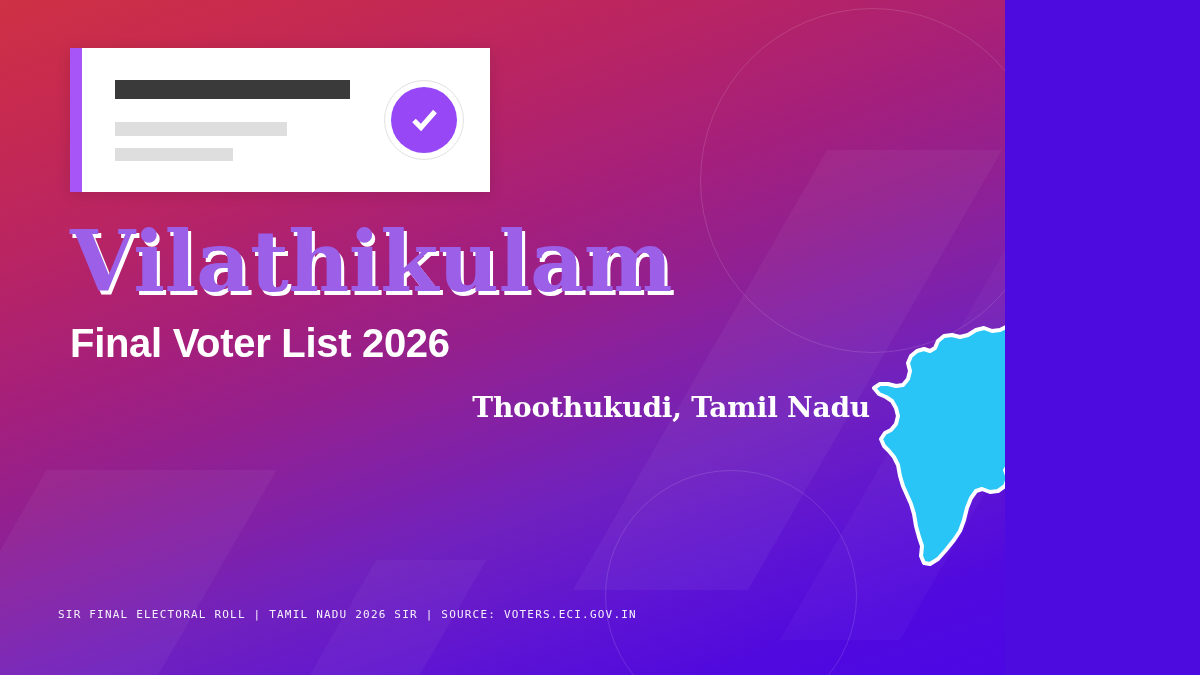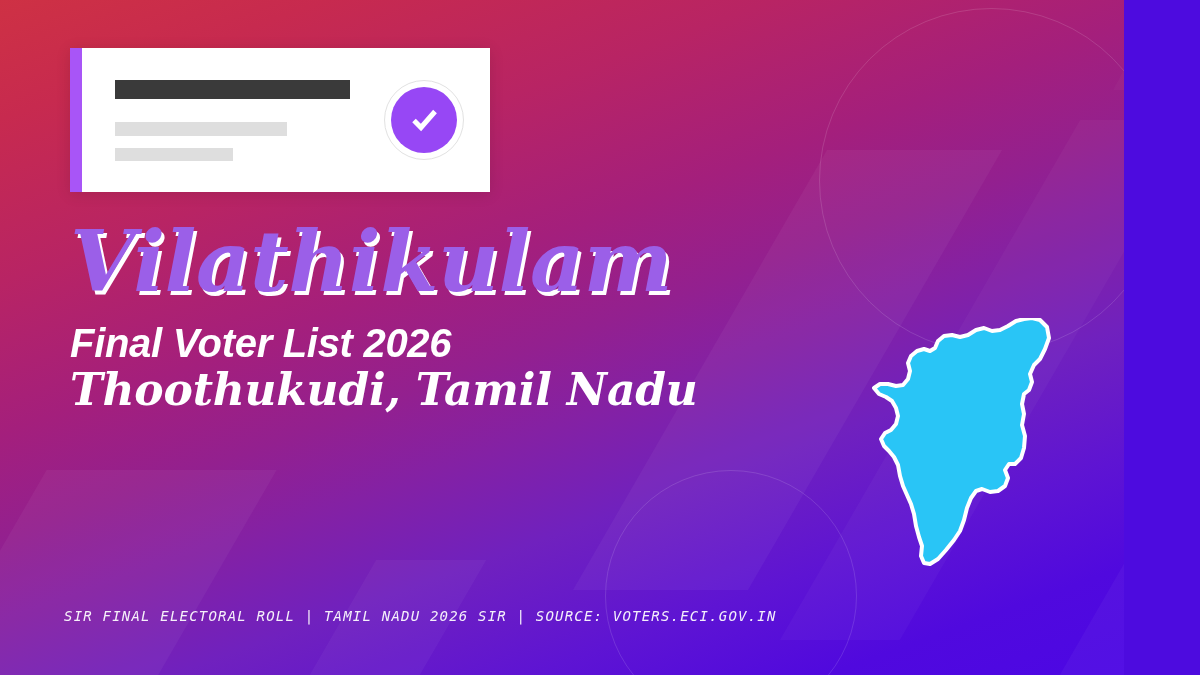--- a/index.html
+++ b/index.html
@@ -4,36 +4,35 @@
 <style>
   * { margin:0; padding:0; box-sizing:border-box; }
   html, body { width:1200px; height:675px; overflow:hidden; }
   body {
     font-family: "Liberation Sans", sans-serif;
     background:#4D0BDF;
   }
 
   #poster {
     position:relative;
-    width:1124px;
+    width:1005px;
     height:675px;
     overflow:hidden;
     background:
       linear-gradient(160deg,
         #CE3144 0%,
         #C72A4F 11%,
         #B82464 26%,
         #A41F7C 40%,
         #93208F 50%,
         #8421A4 58%,
         #7021BE 68%,
         #5E14D3 80%,
         #5009DE 90%,
         #4C07E4 100%);
-    font-style: italic;
   }
 
   
   .deco { position:absolute; pointer-events:none; }
 
   .deco-circle {
     border-radius:50%;
     border:1px solid rgba(255,255,255,0.13);
   }
   .circle-top   { right:-40px; top:8px;  width:345px; height:345px; }
@@ -140,35 +139,36 @@
   .list-title {
     margin-top:20px;
     font-family:"Liberation Sans", sans-serif;
     font-weight:700;
     font-size:40px;
     line-height:1.05;
     color:#FFFFFF;
     letter-spacing:-0.3px;
   }
   .district-line {
-    margin-top:2px;
+    margin-top:29px;
     font-family:"DejaVu Serif", serif;
     font-weight:700;
-    font-size:44px;
+    font-size:28px;
     line-height:1.1;
     color:#FFFFFF;
     letter-spacing:-0.2px;
+    text-align:right;
   }
 
   
   #footer-bar {
     position:absolute;
-    left:64px; top:608px;
+    left:58px; top:608px;
     font-family:"DejaVu Sans Mono", monospace;
-    font-size:14px;
+    font-size:11px;
     letter-spacing:1.2px;
     color:rgba(255,255,255,0.93);
     white-space:nowrap;
   }
 
   
   #map-wrap {
     position:absolute;
     left:872px; top:318px;
     width:180px; height:250px;

